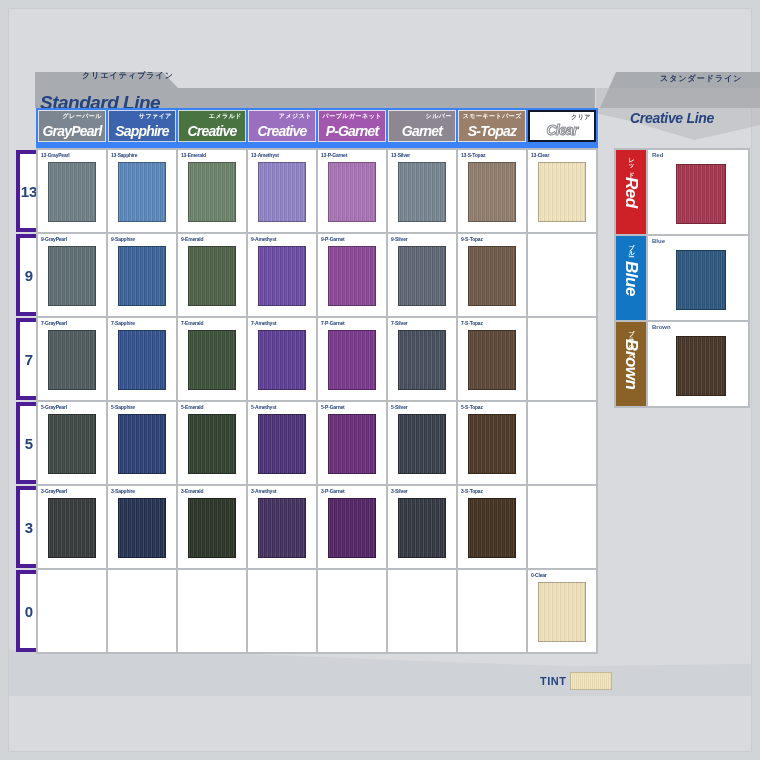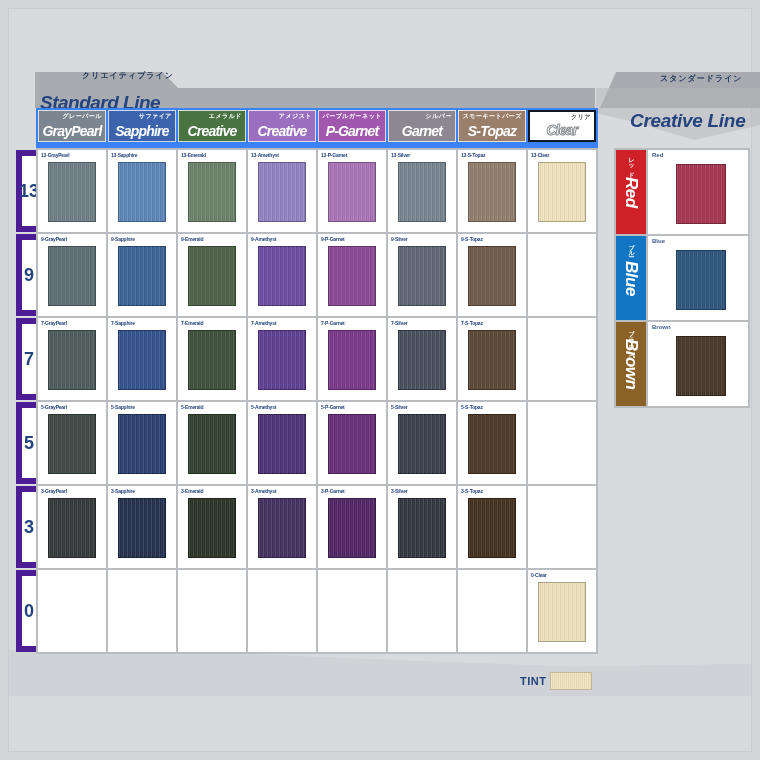--- a/index.html
+++ b/index.html
@@ -41,21 +41,21 @@
     position:absolute;left:40px;top:84px;
     font-size:19px;font-weight:bold;color:#25437e;
     letter-spacing:-0.5px;font-style:italic;margin-top:8px;
   }
   .kana-crea{
     position:absolute;left:660px;top:73px;
     font-size:8px;font-weight:bold;color:#26395f;letter-spacing:1px;
   }
   .title-crea{
     position:absolute;left:630px;top:110px;
-    font-size:19px;font-weight:bold;color:#25437e;
+    font-size:14px;font-weight:bold;color:#25437e;
     letter-spacing:-0.3px;font-style:italic;
   }
 
   
   .col-header-row{
     position:absolute;left:36px;top:108px;height:36px;
     display:flex;gap:2px;
     background:#3b82f6;padding:2px;
   }
   .col-head{
@@ -83,23 +83,23 @@
     text-shadow:0 0 0 #8d9095;
   }
 
   
   .level-col{
     position:absolute;left:16px;top:150px;width:26px;
     display:flex;flex-direction:column;gap:2px;
   }
   .level-cell{
     height:82px;background:#ffffff;
-    border:6px solid #4c1d95;
+    border:4px solid #4c1d95;
     display:flex;align-items:center;justify-content:center;
-    font-size:18px;font-weight:bold;color:#25437e;
+    font-size:15px;font-weight:bold;color:#25437e;
     box-sizing:border-box;
   }
 
   
   .grid-wrap{
     position:absolute;left:36px;top:148px;
     background:#b9bcc1;padding:2px;
   }
   .grid{display:flex;flex-direction:column;gap:2px;}
   .grid-row{display:flex;gap:2px;}
@@ -172,21 +172,21 @@
       rgba(0,0,0,.07) 1px,
       rgba(0,0,0,.07) 2px,
       rgba(255,255,255,.05) 2px,
       rgba(255,255,255,.05) 3px,
       rgba(0,0,0,.03) 3px,
       rgba(0,0,0,.03) 4px);
   }
 
   
   .tint-row{
-    position:absolute;left:520px;top:672px;
+    position:absolute;left:540px;top:672px;
     display:flex;align-items:center;gap:4px;
   }
   .tint-label{
     font-size:11px;font-weight:bold;color:#25437e;letter-spacing:.5px;
   }
   .tint-swatch{
     width:40px;height:16px;
     border:1px solid rgba(0,0,0,.18);
     position:relative;
   }

